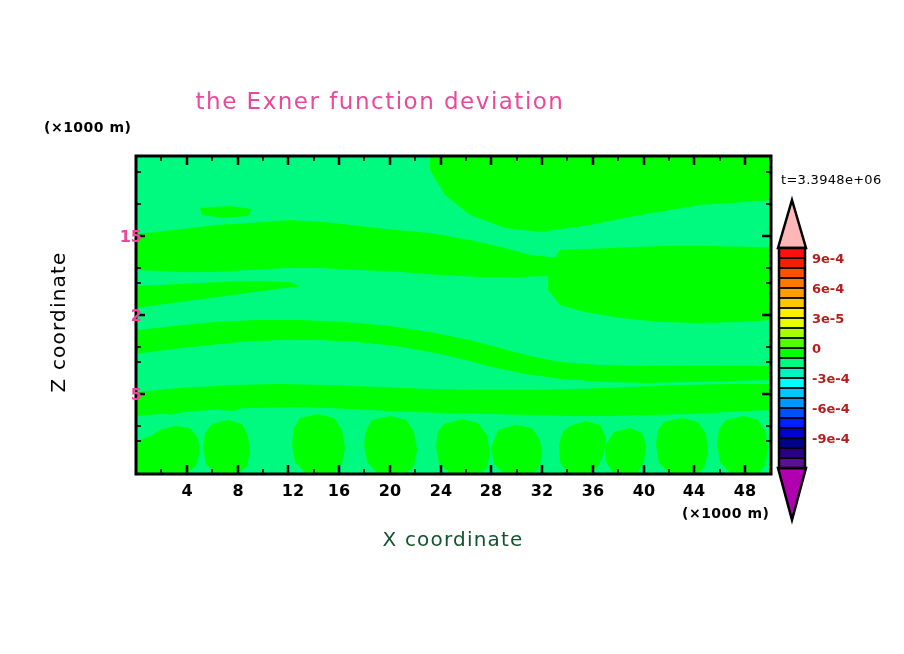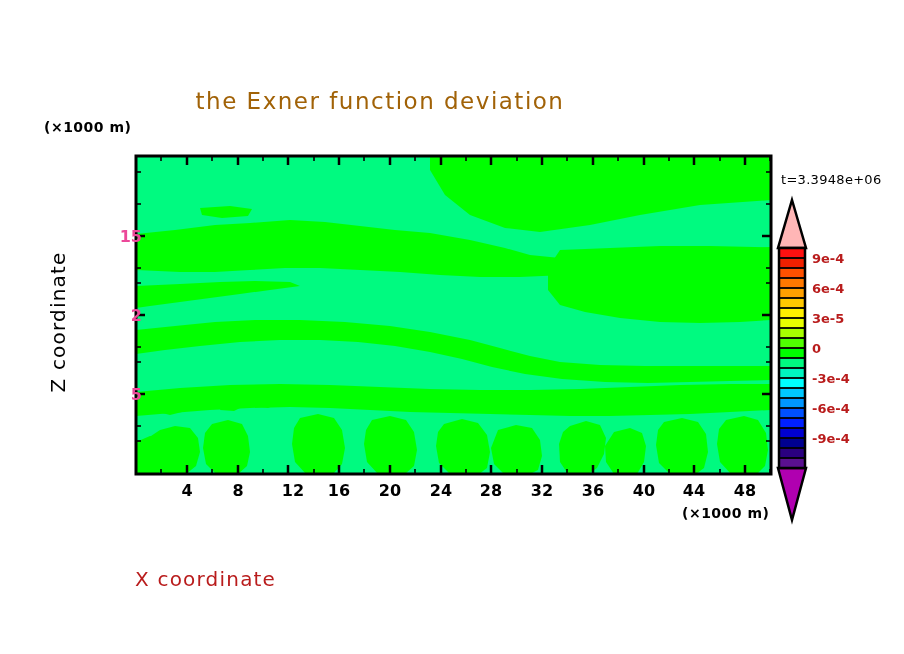--- a/index.html
+++ b/index.html
@@ -15,21 +15,21 @@
     font-family: "DejaVu Sans", sans-serif;
     overflow: hidden;
   }
   .ttl {
     position: absolute;
     left: 0; top: 88px;
     width: 760px;
     text-align: center;
     font-size: 23px;
     letter-spacing: 1.5px;
-    color: #a16207;
+    color: #ec4899;
     white-space: nowrap;
   }
   .unit-top {
     position: absolute;
     left: 44px; top: 119px;
     font-size: 14px;
     font-weight: bold;
     letter-spacing: 0.5px;
     color: #000;
   }
@@ -46,24 +46,24 @@
     left: 781px; top: 152px;
     font-size: 13px;
     letter-spacing: 0.3px;
     color: #000;
     margin-top: 20px;
   }
   .xlab {
     position: absolute;
     left: 135px; top: 527px;
     width: 636px;
+    text-align: center;
     font-size: 20px;
     letter-spacing: 1.2px;
-    color: #b91c1c;
-    margin-top: 40px;
+    color: #14532d;
   }
   .ylab {
     position: absolute;
     left: -42px; top: 310px;
     width: 200px;
     text-align: center;
     font-size: 20px;
     letter-spacing: 1.2px;
     color: #000;
     transform: rotate(-90deg);

